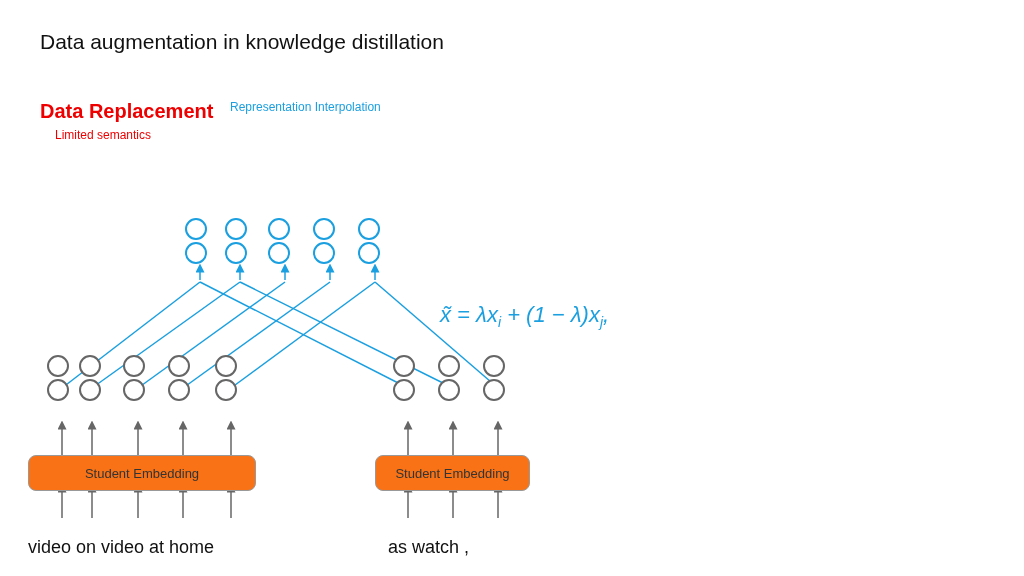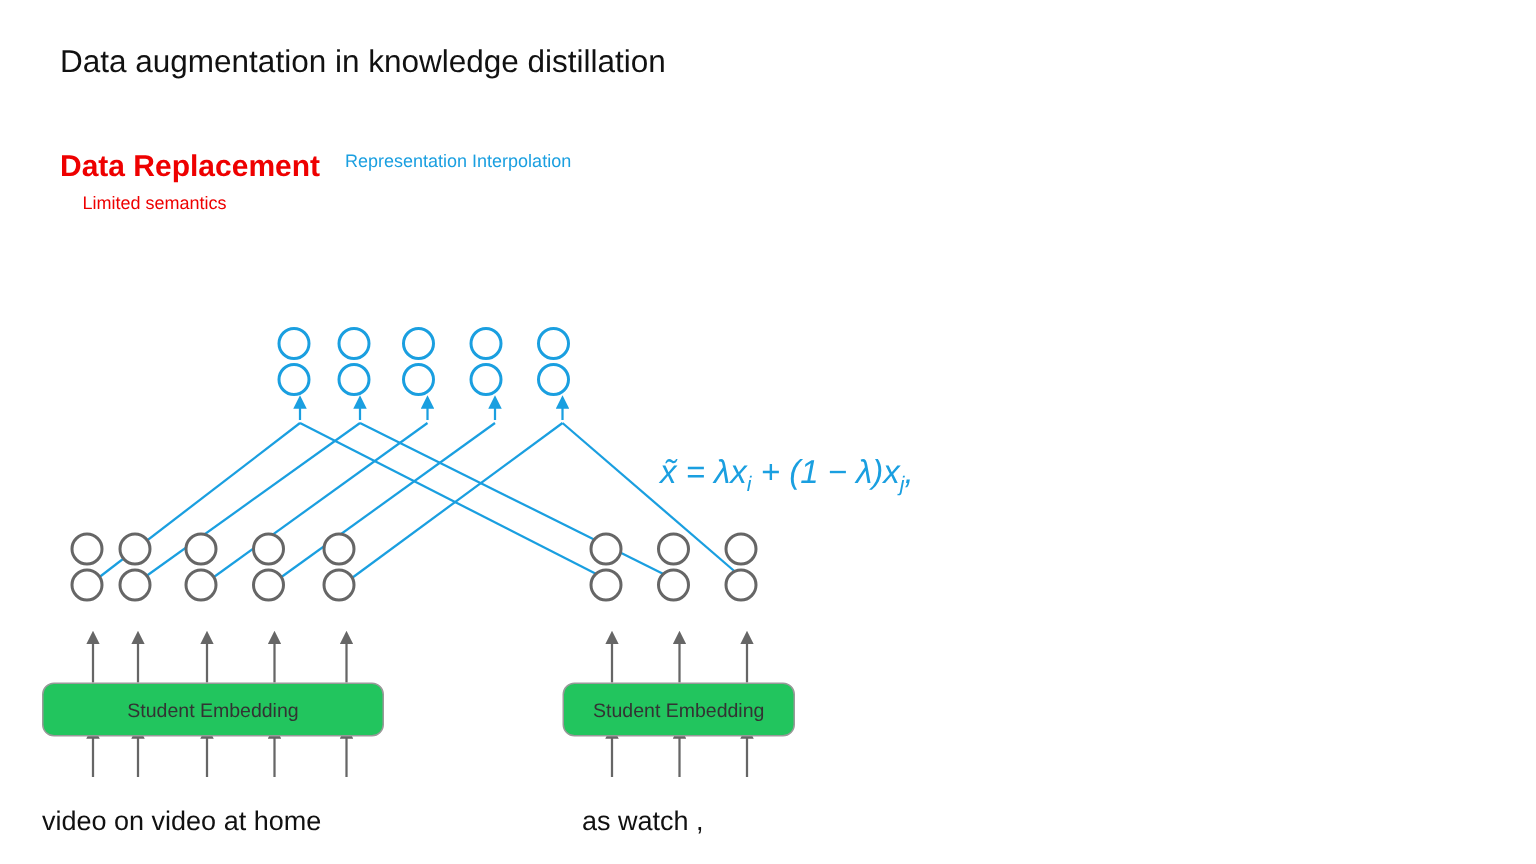--- a/index.html
+++ b/index.html
@@ -60,21 +60,21 @@
     }
     .circle.gray {
       border-color: #666;
     }
 
     
     .embedding-box {
       position: absolute;
       border: 1.5px solid #999;
       border-radius: 8px;
-      background: #22c55e;
+      background: #f97316;
       display: flex;
       align-items: center;
       justify-content: center;
       font-size: 13px;
       color: #333;
     }
 
     
     .bottom-text {
       position: absolute;

